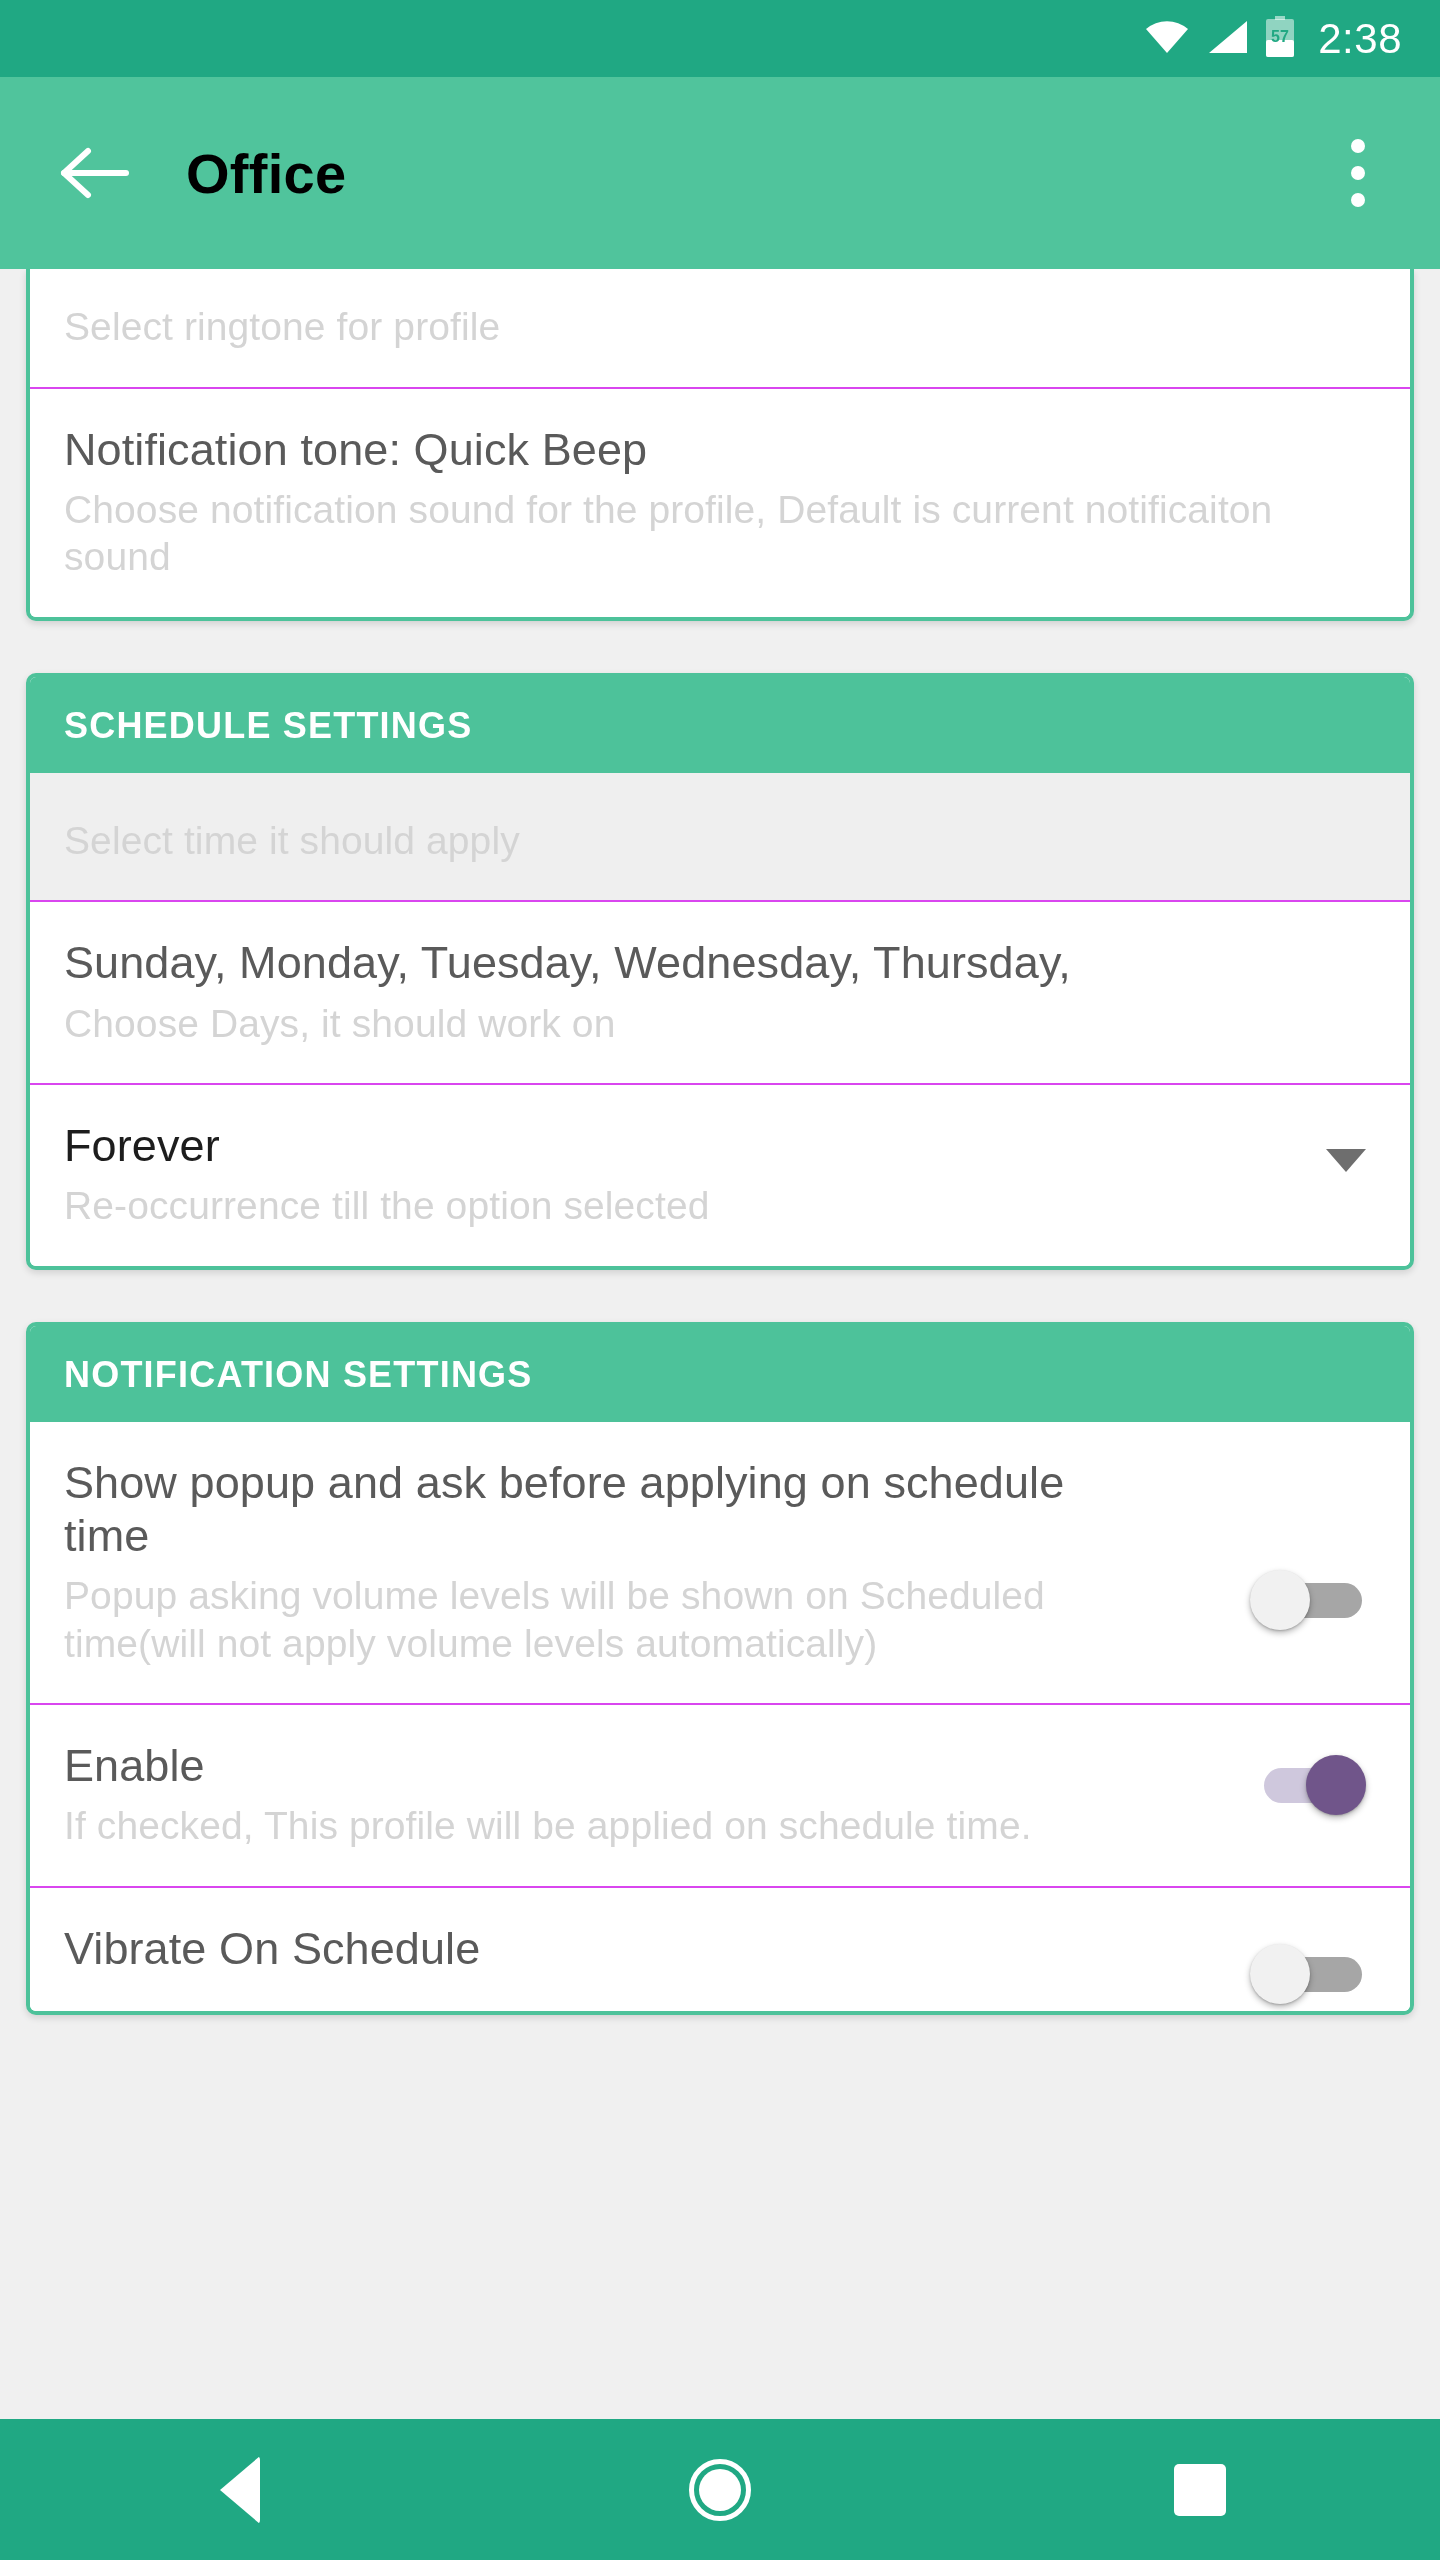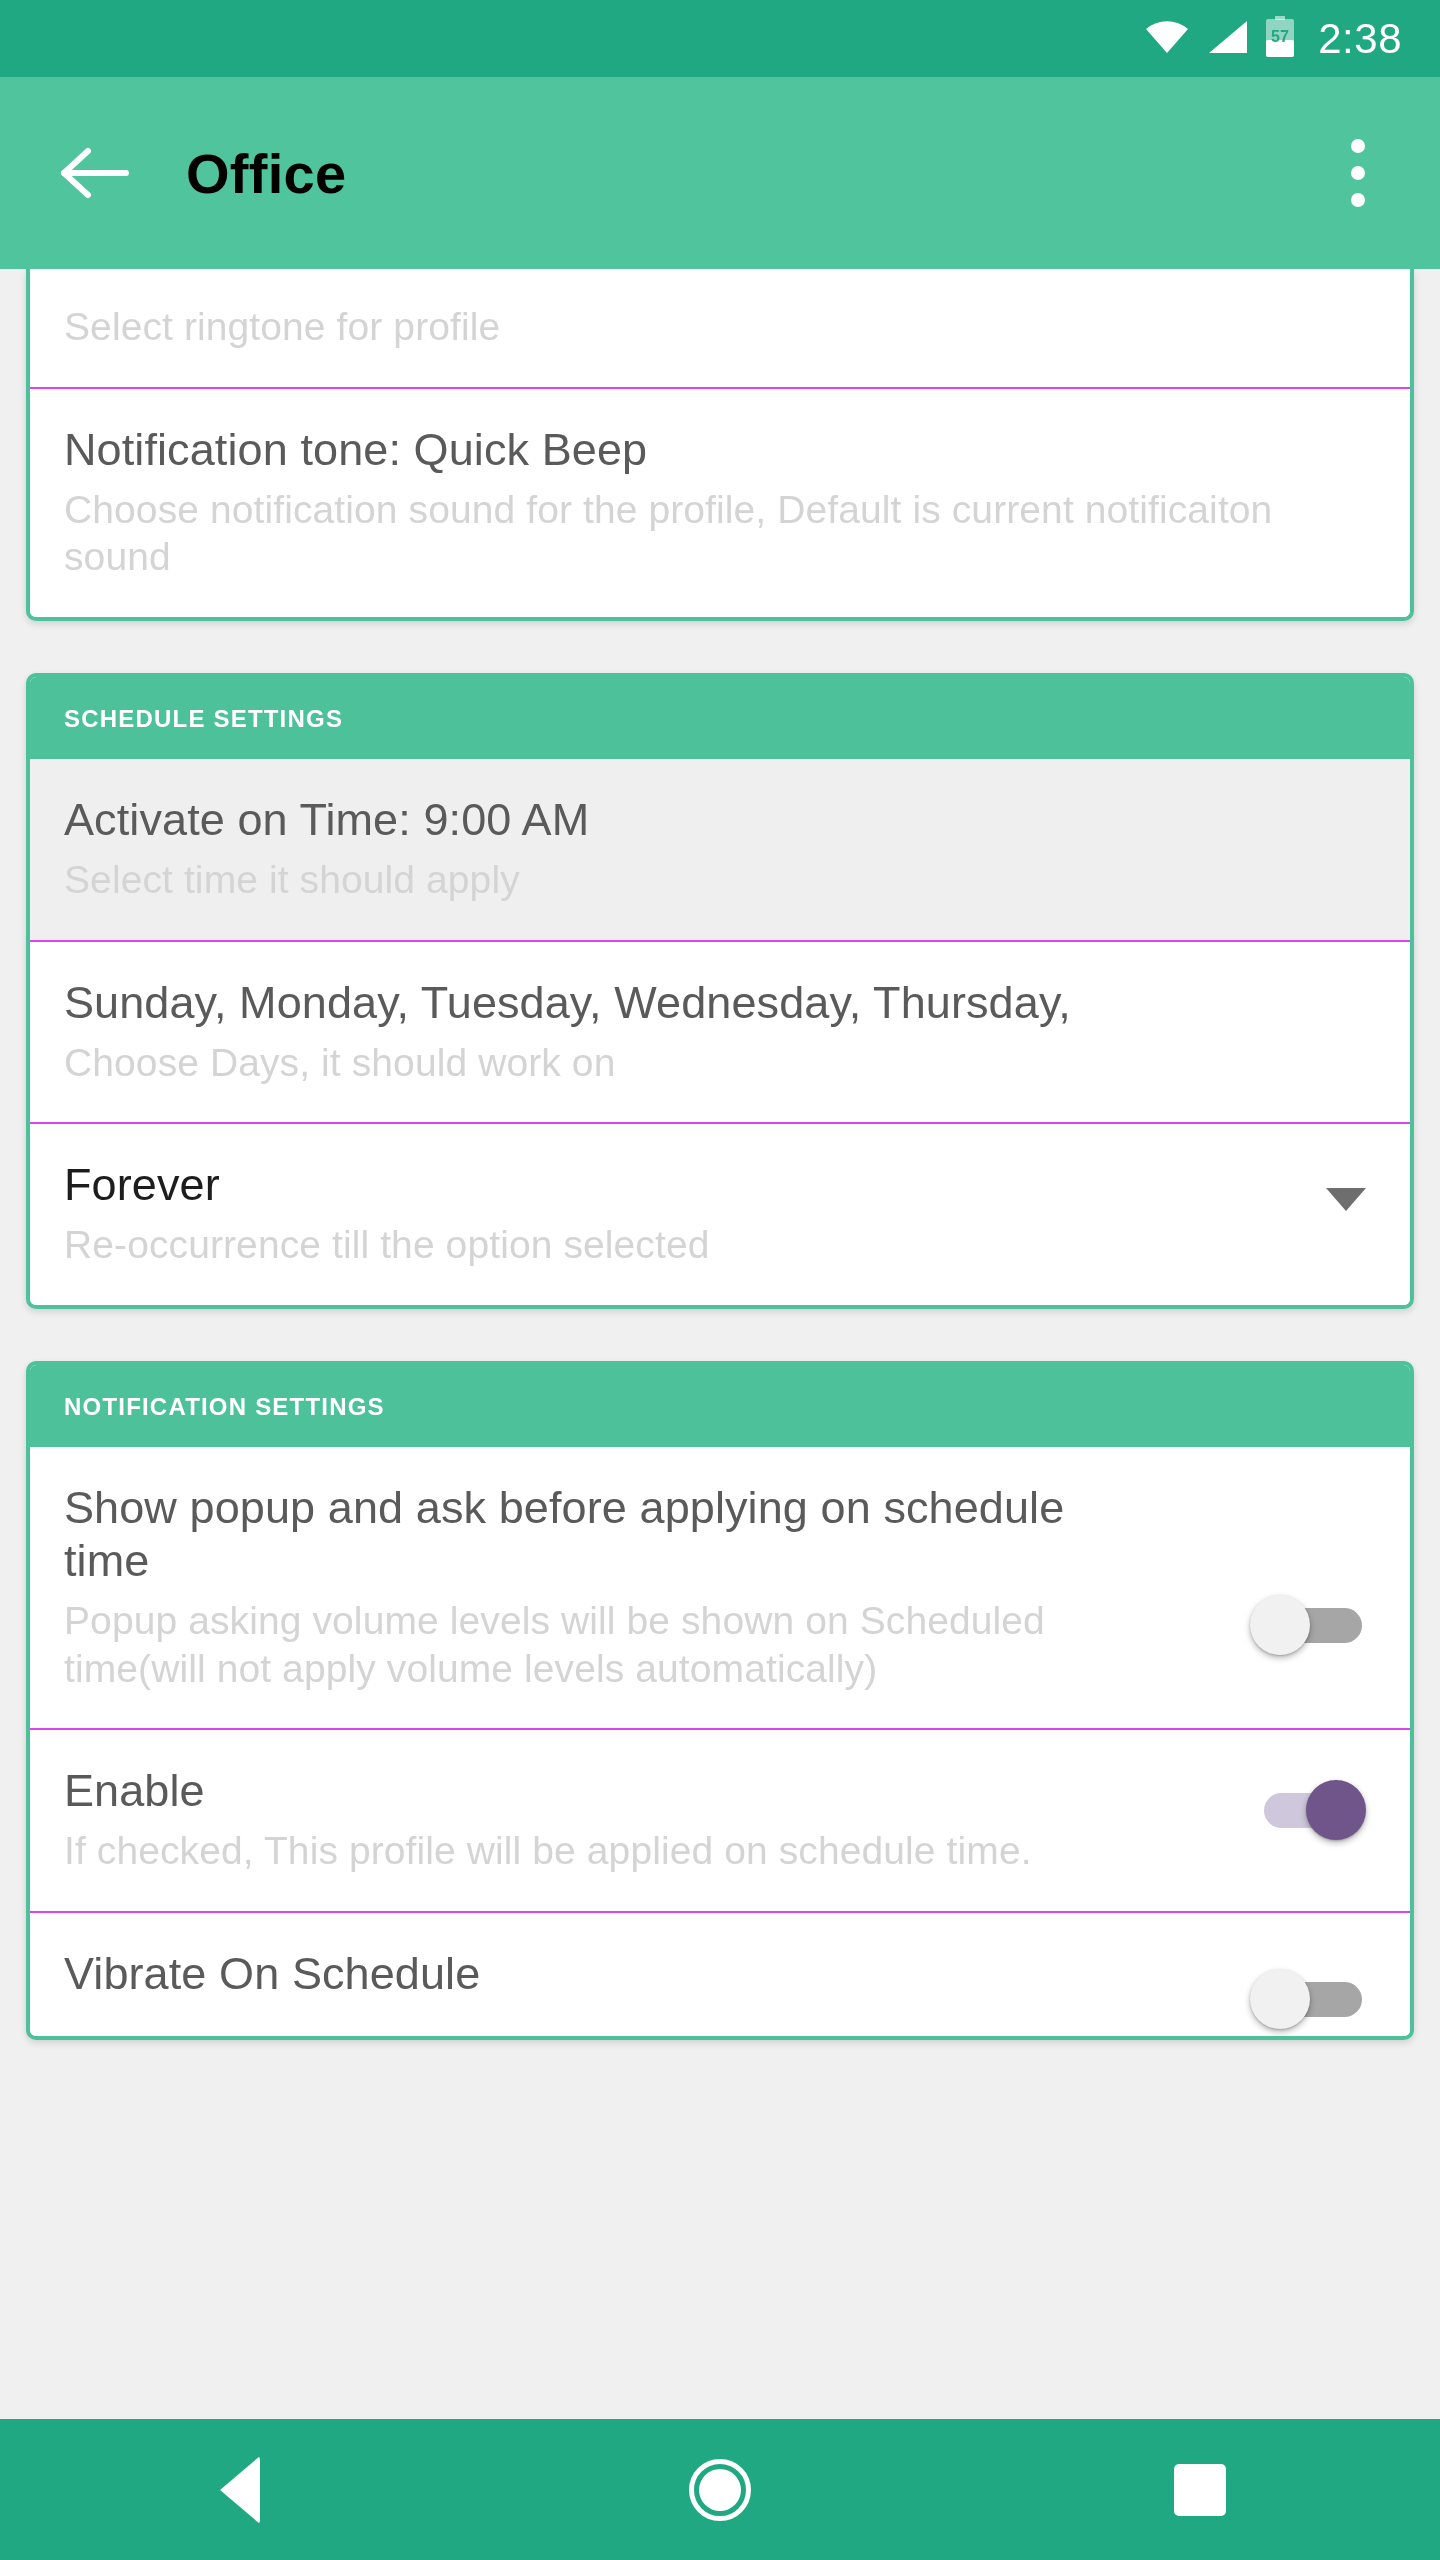--- a/index.html
+++ b/index.html
@@ -59,21 +59,21 @@
     border:4px solid #4dc29a; border-radius:10px;
     box-shadow:0 3px 7px rgba(0,0,0,0.13);
     overflow:hidden;
   }
   .card.clipped-top { border-top:none; border-radius:0 0 10px 10px; margin-top:0; }
 
   .card-header {
     background:#4dc29a; padding:28px 34px 26px 34px;
   }
   .card-header-text {
-    color:#ffffff; font-size:24px; font-weight:bold; letter-spacing:1.2px;
+    color:#ffffff; font-size:36px; font-weight:bold; letter-spacing:1.2px;
   }
 
   .row {
     position:relative; padding:34px 34px 36px 34px;
     border-top:2px solid #d946ef; background:#ffffff;
   }
   .row.first { border-top:none; }
   .row.highlight { background:#efefef; }
   .row.has-switch { padding-right:250px; }
 
@@ -200,21 +200,20 @@
       </div>
     </div>
 
     <div class="gap"></div>
 
     <div class="card">
       <div class="card-header">
         <div class="card-header-text">SCHEDULE SETTINGS</div>
       </div>
       <div class="row first highlight">
-        <div class="row-title">Activate on Time: 9:00 AM</div>
         <div class="row-sub">Select time it should apply</div>
       </div>
       <div class="row">
         <div class="row-title">Sunday, Monday, Tuesday, Wednesday, Thursday,</div>
         <div class="row-sub">Choose Days, it should work on</div>
       </div>
       <div class="row">
         <div class="row-title dark">Forever</div>
         <div class="row-sub">Re-occurrence till the option selected</div>
         <div class="spinner-caret"></div>

